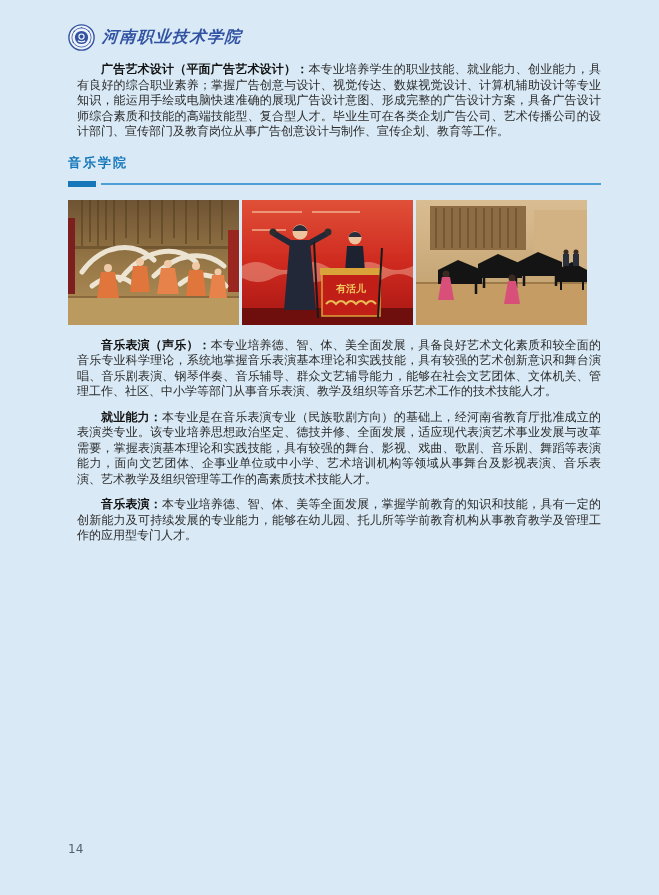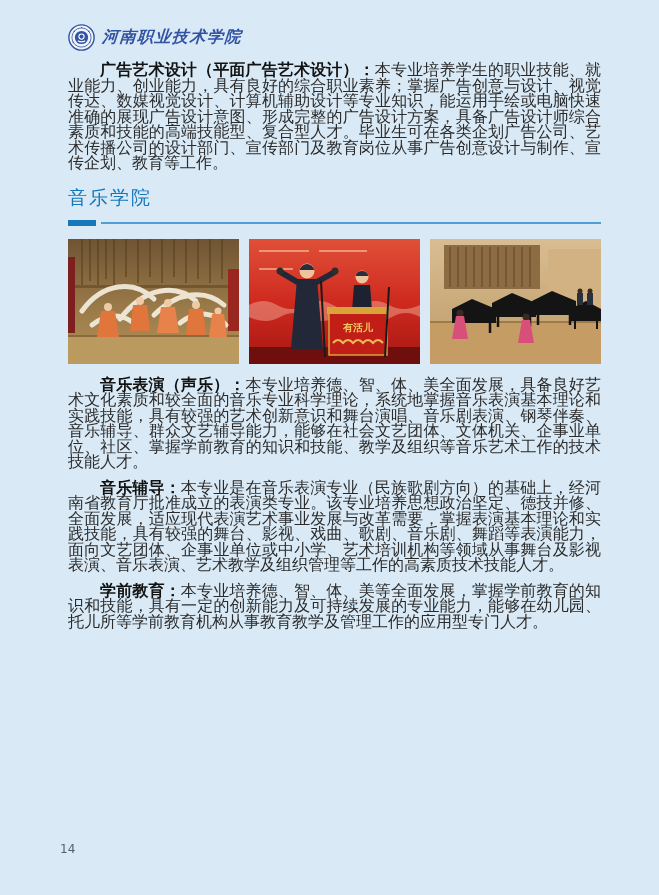--- a/index.html
+++ b/index.html
@@ -19,44 +19,44 @@
   .logo-row{display:flex;align-items:center;height:30px;margin-bottom:10px;}
   .logo-seal{width:27px;height:27px;flex:0 0 auto;margin-right:7px;}
   .logo-name{
     font-weight:bold;font-style:italic;
     color:#3252a2;font-size:16px;letter-spacing:1.5px;
     font-family:"Liberation Serif", serif;
     transform:skewX(-4deg);
   }
   
   p.major{
-    font-size:16px;line-height:15.5px;
+    font-size:12px;line-height:15.5px;
     color:#2b2b2b;
     text-align:justify;
     text-indent:2em;
-    margin:0 0 10px 0;
+    margin:0 0 10px 9px;
   }
   p.major b{color:#121212;font-weight:bold;}
   
   .section-title{
     font-family:"Liberation Sans", sans-serif;
-    font-weight:normal;font-size:19px;letter-spacing:2px;
+    font-weight:bold;font-size:13px;letter-spacing:2px;
     color:#1577ba;
     margin:14px 0 9px 0;
   }
   .divider{display:flex;align-items:center;margin-bottom:13px;}
   .divider .bar{width:28px;height:6px;background:#1577ba;flex:0 0 auto;}
   .divider .line{flex:1;height:2px;background:#4f9fd6;margin-left:5px;}
   
-  .photos{display:flex;gap:10px;margin-bottom:13px;text-align:center;}
+  .photos{display:flex;gap:3px;margin-bottom:13px;text-align:center;}
   .photo{width:171px;height:125px;flex:0 0 auto;overflow:hidden;background:#888;}
   .photo svg{display:block;}
   
   .page-num{
-    position:absolute;left:60px;top:842px;
+    position:absolute;left:68px;top:842px;
     font-family:"DejaVu Sans", sans-serif;
     font-size:12px;color:#55616e;
   }
 </style>
 </head>
 <body>
 
 <div class="page">
   <div class="content">
 
@@ -263,24 +263,24 @@
               </g>
             <g transform="translate(160,52)">
                 <circle cx="0" cy="0" r="2.5" fill="#3a2a22"></circle>
                 <rect x="-3" y="2" width="6" height="12" fill="#28303e"></rect>
               </g>
           </g>
         </svg>
       </div>
     </div>
 
-    <p class="major"><b>音乐表演（声乐）：</b><span>本专业培养德、智、体、美全面发展，具备良好艺术文化素质和较全面的音乐专业科学理论，系统地掌握音乐表演基本理论和实践技能，具有较强的艺术创新意识和舞台演唱、音乐剧表演、钢琴伴奏、音乐辅导、群众文艺辅导能力，能够在社会文艺团体、文体机关、企事业单位、社区、掌握学前教育的知识和技能、教学及组织等音乐艺术工作的技术技能人才。</span></p>
-
-
-
-    <p class="major"><b>音乐辅导：</b><span>本专业是在音乐表演专业（民族歌剧方向）的基础上，经河南省教育厅批准成立的表演类专业。该专业培养思想政治坚定、德技并修、全面发展，适应现代表演艺术事业发展与改革需要，掌握表演基本理论和实践技能，具有较强的舞台、影视、戏曲、歌剧、音乐剧、舞蹈等表演能力，面向文艺团体、企事业单位或中小学、艺术培训机构等领域从事舞台及影视表演、音乐表演、艺术教学及组织管理等工作的高素质技术技能人才。</span></p>
-
-    <p class="major"><b>学前教育：</b><span>本专业培养德、智、体、美等全面发展，掌握学前教育的知识和技能，具有一定的创新能力及可持续发展的专业能力，能够在幼儿园、托儿所等学前教育机构从事教育教学及管理工作的应用型专门人才。</span></p>
+    <p class="major"><b>音乐表演（声乐）：</b><span>本专业培养德、智、体、美全面发展，具备良好艺术文化素质和较全面的音乐专业科学理论，系统地掌握音乐表演基本理论和实践技能，具有较强的艺术创新意识和舞台演唱、音乐剧表演、钢琴伴奏、音乐辅导、群众文艺辅导能力，能够在社会文艺团体、文体机关、管理工作、社区、中小学等部门从事音乐表演、教学及组织等音乐艺术工作的技术技能人才。</span></p>
+
+
+
+    <p class="major"><b>就业能力：</b><span>本专业是在音乐表演专业（民族歌剧方向）的基础上，经河南省教育厅批准成立的表演类专业。该专业培养思想政治坚定、德技并修、全面发展，适应现代表演艺术事业发展与改革需要，掌握表演基本理论和实践技能，具有较强的舞台、影视、戏曲、歌剧、音乐剧、舞蹈等表演能力，面向文艺团体、企事业单位或中小学、艺术培训机构等领域从事舞台及影视表演、音乐表演、艺术教学及组织管理等工作的高素质技术技能人才。</span></p>
+
+    <p class="major"><b>音乐表演：</b><span>本专业培养德、智、体、美等全面发展，掌握学前教育的知识和技能，具有一定的创新能力及可持续发展的专业能力，能够在幼儿园、托儿所等学前教育机构从事教育教学及管理工作的应用型专门人才。</span></p>
 
   </div>
 
   <div class="page-num">14</div>
 </div>
 
 </body></html>

